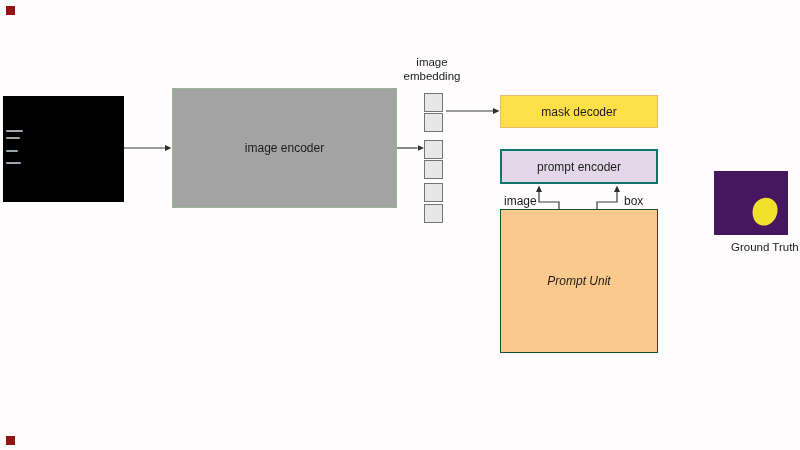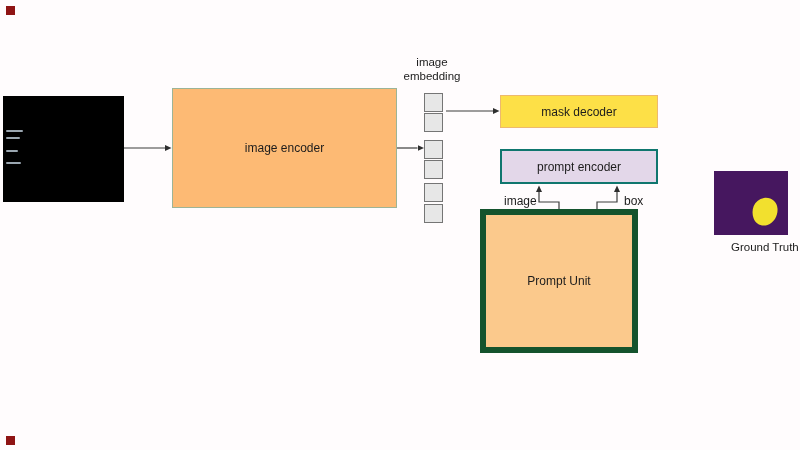--- a/index.html
+++ b/index.html
@@ -40,24 +40,24 @@
   .endo .ovl.l2 { left: 3px; top: 41px;  width: 14px; }
   .endo .ovl.l3 { left: 3px; top: 54px;  width: 12px; }
   .endo .ovl.l4 { left: 3px; top: 66px;  width: 15px; }
 
   
   .node {
     position: absolute;
     display: flex; align-items: center; justify-content: center;
     font-size: 12px; color: #1c1c1c; text-align: center;
   }
-  .node.encoder  { left: 172px; top: 88px;  width: 225px; height: 120px; background: #fdba74; border: 1px solid #9cb497; }
+  .node.encoder  { left: 172px; top: 88px;  width: 225px; height: 120px; background: #a3a3a3; border: 1px solid #9cb497; }
   .node.maskdec  { left: 500px; top: 95px;  width: 158px; height: 33px;  background: #fde047; border: 1px solid #edb96e; }
   .node.promptenc{ left: 500px; top: 149px; width: 158px; height: 35px;  background: #e3d7e9; border: 2px solid #0f766e; }
-  .node.promptunit{left: 480px; top: 209px; width: 158px; height: 144px; background: #fbc98c; border: 6px solid #14532d; }
+  .node.promptunit{left: 500px; top: 209px; width: 158px; height: 144px; background: #fbc98c; border: 1px solid #14532d; font-style: italic; }
 
   
   .embed-label {
     position: absolute; left: 392px; top: 55px; width: 80px;
     text-align: center; font-size: 11.5px; line-height: 14px; color: #1c1c1c;
   }
   .token {
     position: absolute; left: 424px; width: 19px; height: 19px;
     background: #e7e7e7; border: 1.5px solid #757575;
   }

